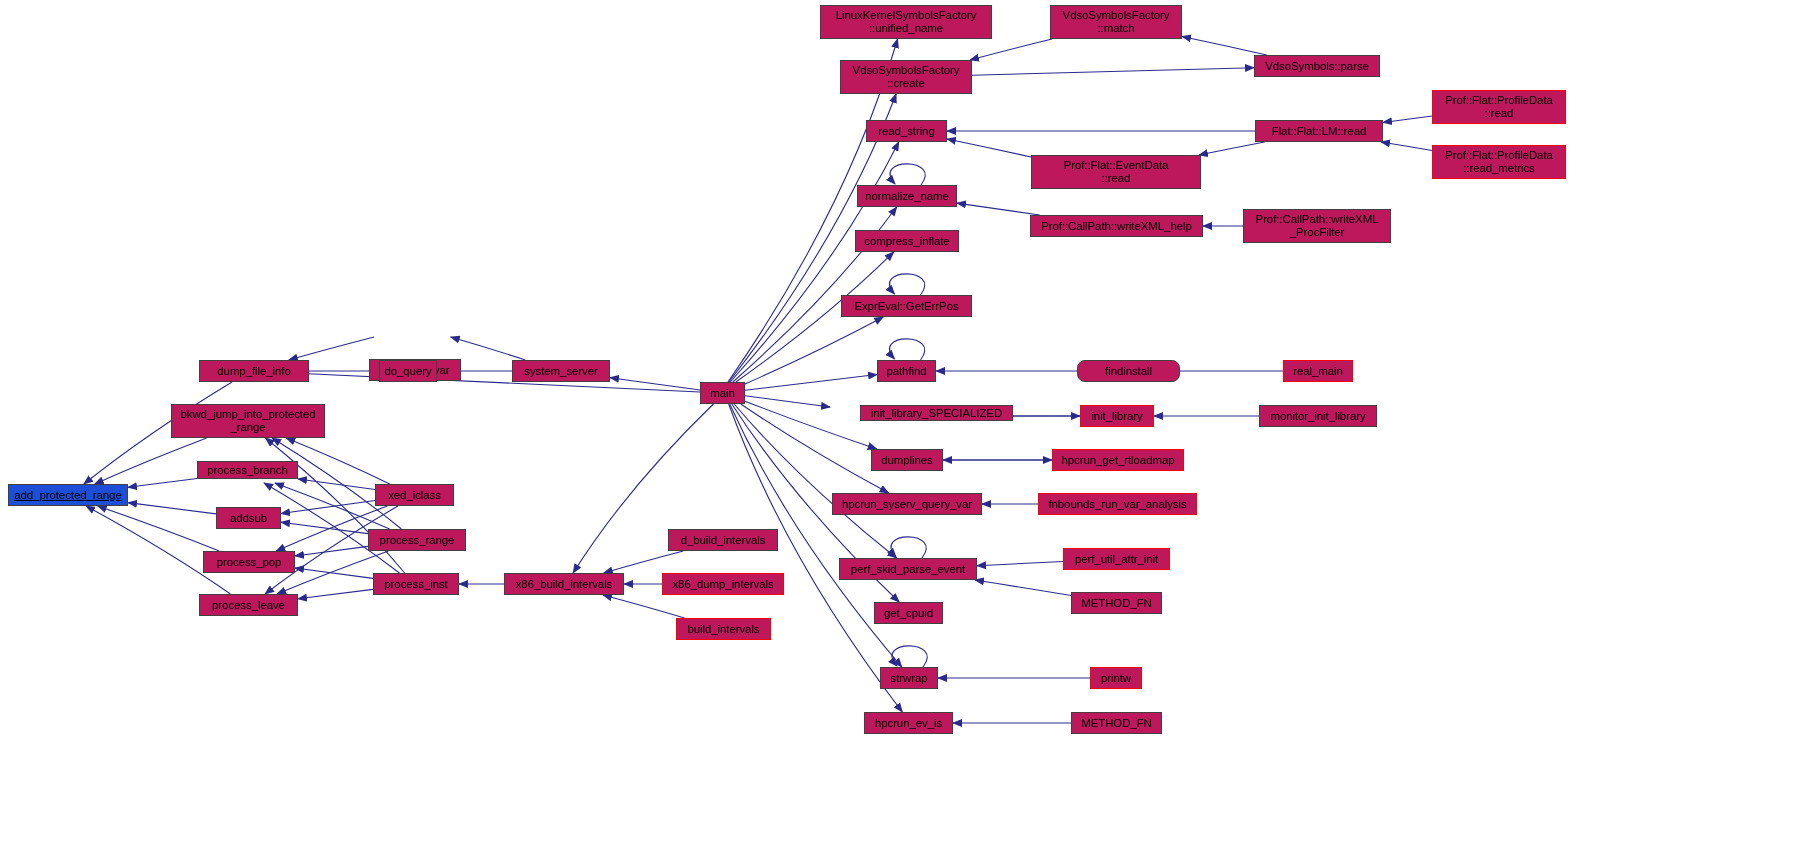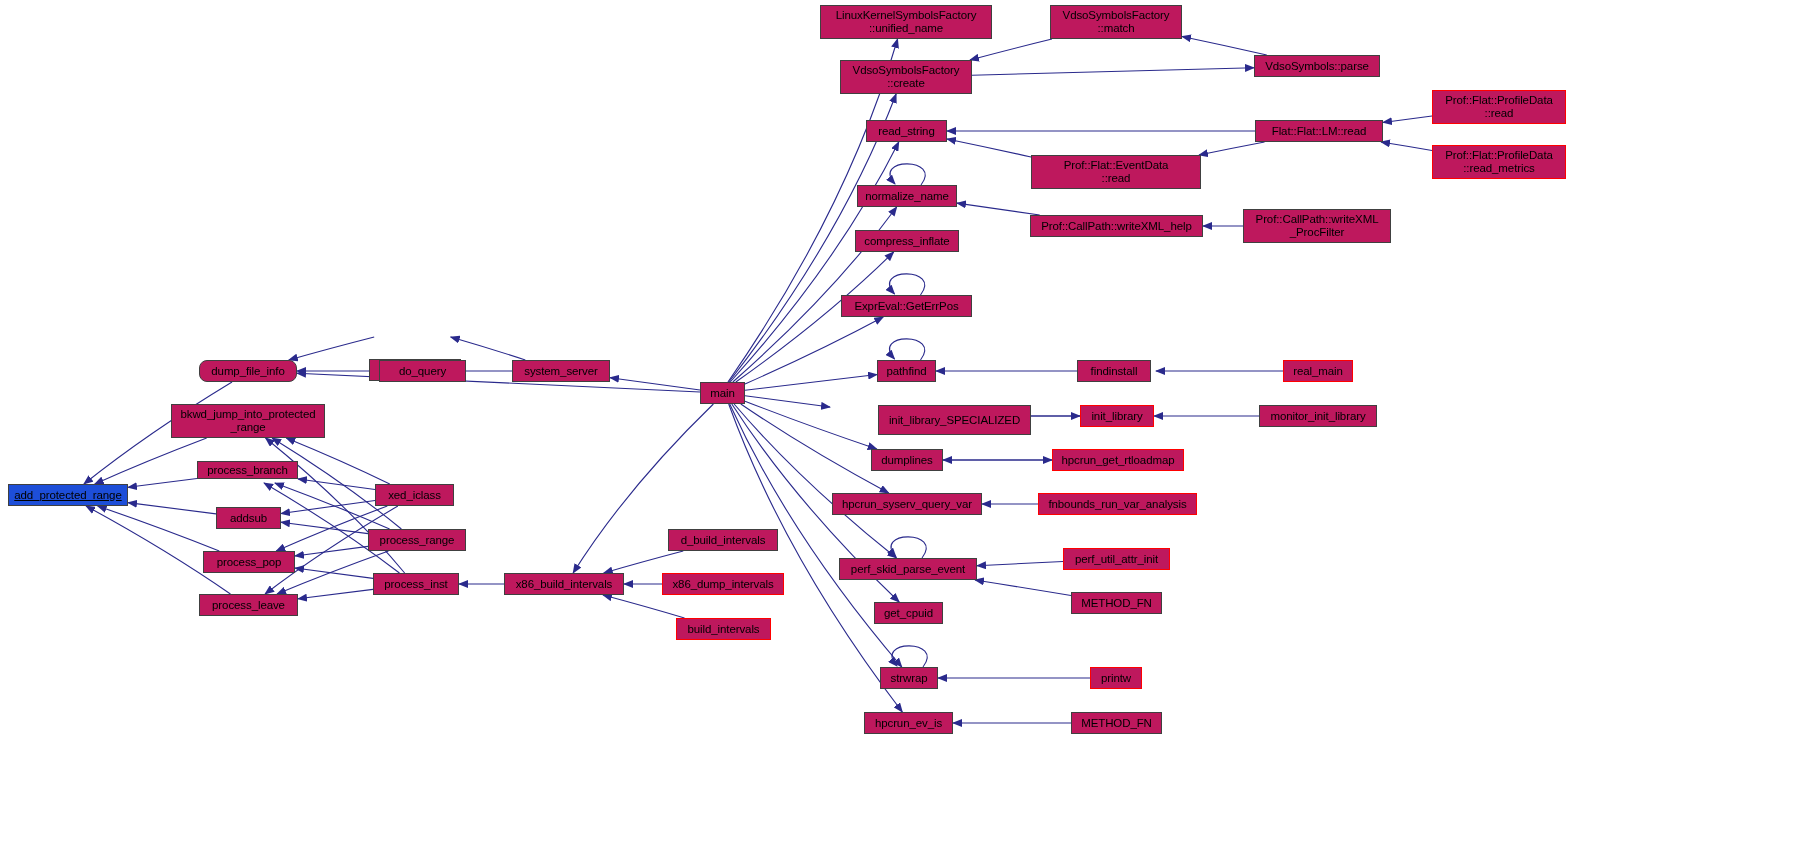--- a/index.html
+++ b/index.html
@@ -105,68 +105,68 @@
         <path d="M922,558 C944,530 872,530 896,557" fill="none" stroke="#2a2a8c" stroke-width="1.1" marker-end="url(#arrow)"></path>
         <path d="M1063,561.5659472422062 Q1019.5875299760191,563.6282973621103 977,565.6906474820144" fill="none" stroke="#2a2a8c" stroke-width="1.1" marker-end="url(#arrow)"></path>
         <path d="M1071,595.5803357314148 Q1024.5580335731415,587.7901678657074 975,580" fill="none" stroke="#2a2a8c" stroke-width="1.1" marker-end="url(#arrow)"></path>
         <path d="M923,667 C945,639 873,639 897,666" fill="none" stroke="#2a2a8c" stroke-width="1.1" marker-end="url(#arrow)"></path>
         <path d="M1090,678 Q1014,678 938,678" fill="none" stroke="#2a2a8c" stroke-width="1.1" marker-end="url(#arrow)"></path>
         <path d="M1071,723 Q1012,723 953,723" fill="none" stroke="#2a2a8c" stroke-width="1.1" marker-end="url(#arrow)"></path>
       </g>
   </svg>
   <div id="node-layer">
       <div class="node root" style="left: 8px; top: 484px; width: 120px; height: 22px;">add_protected_range</div>
-      <div class="node" style="left: 199px; top: 360px; width: 98px; height: 22px; border-radius: 8px;">dump_file_info</div>
+      <div class="node" style="left: 199px; top: 360px; width: 110px; height: 22px;">dump_file_info</div>
       <div class="node" style="left: 171px; top: 404px; width: 154px; height: 34px;">bkwd_jump_into_protected
 _range</div>
       <div class="node" style="left: 197px; top: 461px; width: 101px; height: 18px;">process_branch</div>
       <div class="node" style="left: 216px; top: 507px; width: 65px; height: 22px;">addsub</div>
       <div class="node" style="left: 203px; top: 551px; width: 92px; height: 22px;">process_pop</div>
       <div class="node" style="left: 199px; top: 594px; width: 99px; height: 22px;">process_leave</div>
       <div class="node" style="left: 369px; top: 315px; width: 92px; height: 22px; margin-top: 44px;">do_query_var</div>
-      <div class="node" style="left: 379px; top: 360px; width: 87px; height: 22px;">do_query</div>
+      <div class="node" style="left: 379px; top: 360px; width: 58px; height: 22px;">do_query</div>
       <div class="node" style="left: 375px; top: 484px; width: 79px; height: 22px;">xed_iclass</div>
       <div class="node" style="left: 368px; top: 529px; width: 98px; height: 22px;">process_range</div>
       <div class="node" style="left: 373px; top: 573px; width: 86px; height: 22px;">process_inst</div>
       <div class="node" style="left: 512px; top: 360px; width: 98px; height: 22px;">system_server</div>
       <div class="node" style="left: 504px; top: 573px; width: 120px; height: 22px;">x86_build_intervals</div>
       <div class="node" style="left: 668px; top: 529px; width: 110px; height: 22px;">d_build_intervals</div>
       <div class="node red" style="left: 662px; top: 573px; width: 122px; height: 22px;">x86_dump_intervals</div>
       <div class="node red" style="left: 676px; top: 618px; width: 95px; height: 22px;">build_intervals</div>
       <div class="node" style="left: 700px; top: 382px; width: 45px; height: 22px;">main</div>
       <div class="node" style="left: 820px; top: 5px; width: 172px; height: 34px;">LinuxKernelSymbolsFactory
 ::unified_name</div>
       <div class="node" style="left: 840px; top: 60px; width: 132px; height: 34px;">VdsoSymbolsFactory
 ::create</div>
       <div class="node" style="left: 866px; top: 120px; width: 81px; height: 22px;">read_string</div>
       <div class="node" style="left: 857px; top: 185px; width: 100px; height: 22px;">normalize_name</div>
       <div class="node" style="left: 855px; top: 230px; width: 104px; height: 22px;">compress_inflate</div>
       <div class="node" style="left: 841px; top: 295px; width: 131px; height: 22px;">ExprEval::GetErrPos</div>
       <div class="node" style="left: 877px; top: 360px; width: 59px; height: 22px;">pathfind</div>
-      <div class="node" style="left: 878px; top: 405px; width: 153px; height: 30px;">init_library_SPECIALIZED</div>
+      <div class="node" style="left: 860px; top: 405px; width: 153px; height: 16px;">init_library_SPECIALIZED</div>
       <div class="node" style="left: 871px; top: 449px; width: 72px; height: 22px;">dumplines</div>
       <div class="node" style="left: 832px; top: 493px; width: 150px; height: 22px;">hpcrun_syserv_query_var</div>
       <div class="node" style="left: 839px; top: 558px; width: 138px; height: 22px;">perf_skid_parse_event</div>
       <div class="node" style="left: 874px; top: 602px; width: 69px; height: 22px;">get_cpuid</div>
       <div class="node" style="left: 880px; top: 667px; width: 58px; height: 22px;">strwrap</div>
       <div class="node" style="left: 864px; top: 712px; width: 89px; height: 22px;">hpcrun_ev_is</div>
       <div class="node" style="left: 1050px; top: 5px; width: 132px; height: 34px;">VdsoSymbolsFactory
 ::match</div>
       <div class="node" style="left: 1254px; top: 55px; width: 126px; height: 22px;">VdsoSymbols::parse</div>
       <div class="node" style="left: 1031px; top: 155px; width: 170px; height: 34px;">Prof::Flat::EventData
 ::read</div>
       <div class="node" style="left: 1255px; top: 120px; width: 128px; height: 22px;">Flat::Flat::LM::read</div>
       <div class="node red" style="left: 1432px; top: 90px; width: 134px; height: 34px;">Prof::Flat::ProfileData
 ::read</div>
       <div class="node red" style="left: 1432px; top: 145px; width: 134px; height: 34px;">Prof::Flat::ProfileData
 ::read_metrics</div>
       <div class="node" style="left: 1030px; top: 215px; width: 173px; height: 22px;">Prof::CallPath::writeXML_help</div>
       <div class="node" style="left: 1243px; top: 209px; width: 148px; height: 34px;">Prof::CallPath::writeXML
 _ProcFilter</div>
-      <div class="node" style="left: 1077px; top: 360px; width: 74px; height: 22px;">findinstall</div>
+      <div class="node" style="left: 1077px; top: 360px; width: 103px; height: 22px; border-radius: 8px;">findinstall</div>
       <div class="node red" style="left: 1283px; top: 360px; width: 70px; height: 22px;">real_main</div>
       <div class="node red" style="left: 1080px; top: 405px; width: 74px; height: 22px;">init_library</div>
       <div class="node" style="left: 1259px; top: 405px; width: 118px; height: 22px;">monitor_init_library</div>
       <div class="node red" style="left: 1052px; top: 449px; width: 132px; height: 22px;">hpcrun_get_rtloadmap</div>
       <div class="node red" style="left: 1038px; top: 493px; width: 159px; height: 22px;">fnbounds_run_var_analysis</div>
       <div class="node red" style="left: 1063px; top: 548px; width: 107px; height: 22px;">perf_util_attr_init</div>
       <div class="node" style="left: 1071px; top: 592px; width: 91px; height: 22px;">METHOD_FN</div>
       <div class="node red" style="left: 1090px; top: 667px; width: 52px; height: 22px;">printw</div>
       <div class="node" style="left: 1071px; top: 712px; width: 91px; height: 22px;">METHOD_FN</div>
     </div>

